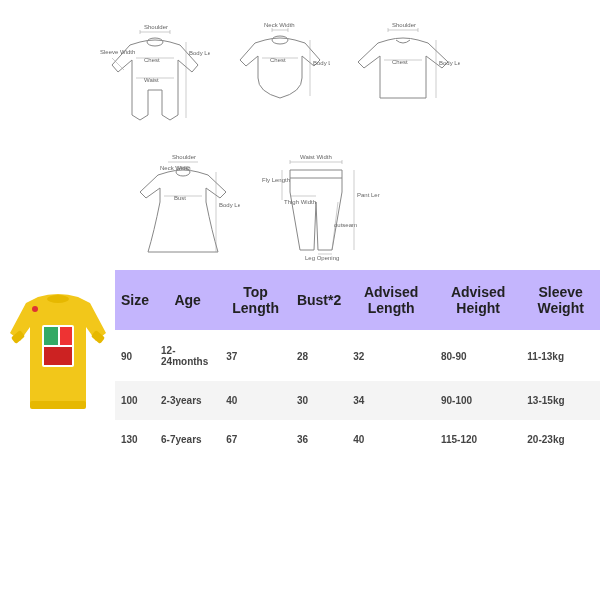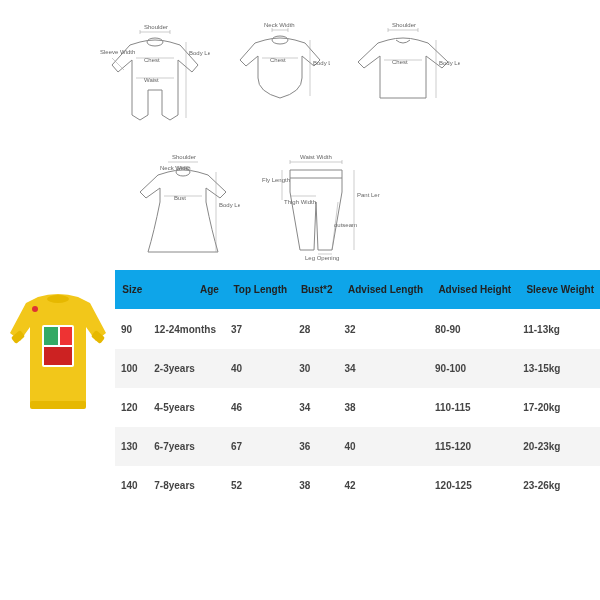--- a/index.html
+++ b/index.html
@@ -7,21 +7,21 @@
   .diagrams { height: 270px; padding: 20px 80px 10px 100px; display: flex; flex-wrap: wrap; gap: 20px; align-items: flex-start; }
   .diagram { position: relative; }
   .garment-svg { stroke: #888; stroke-width: 1; fill: none; }
   .dim-line { stroke: #999; stroke-width: 0.5; }
   .dim-label { font-size: 6px; fill: #666; font-family: Arial, sans-serif; }
   .content { display: flex; align-items: flex-start; }
   .product-image { width: 115px; padding: 15px 5px; display: flex; justify-content: center; align-items: flex-start; }
   .sweatshirt { width: 100px; }
   .table-wrap { flex: 1; }
   table { width: 100%; border-collapse: collapse; }
-  th { text-align: right; font-weight: bold; font-size: 10px; padding: 14px 6px; color: #222; background: #0ea5e9; }
+  th { text-align: center; font-weight: bold; font-size: 14px; padding: 14px 6px; color: #222; background: #c4b5fd; }
   td { font-size: 10px; padding: 14px 6px; color: #444; font-weight: bold; }
   tbody tr:nth-child(even) { background: #f4f4f4; }
   tbody tr:nth-child(odd) { background: #fff; }
   thead tr { border-bottom: 1px solid #fff; }
 </style>
 </head>
 <body>
 
 <div class="diagrams">
 
@@ -174,42 +174,24 @@
           <tr>
             <td>100</td>
             <td>2-3years</td>
             <td>40</td>
             <td>30</td>
             <td>34</td>
             <td>90-100</td>
             <td>13-15kg</td>
           </tr>
           <tr>
-            <td>120</td>
-            <td>4-5years</td>
-            <td>46</td>
-            <td>34</td>
-            <td>38</td>
-            <td>110-115</td>
-            <td>17-20kg</td>
-          </tr>
-          <tr>
             <td>130</td>
             <td>6-7years</td>
             <td>67</td>
             <td>36</td>
             <td>40</td>
             <td>115-120</td>
             <td>20-23kg</td>
           </tr>
-          <tr>
-            <td>140</td>
-            <td>7-8years</td>
-            <td>52</td>
-            <td>38</td>
-            <td>42</td>
-            <td>120-125</td>
-            <td>23-26kg</td>
-          </tr>
         </tbody>
     </table>
   </div>
 </div>
 
 </body></html>

